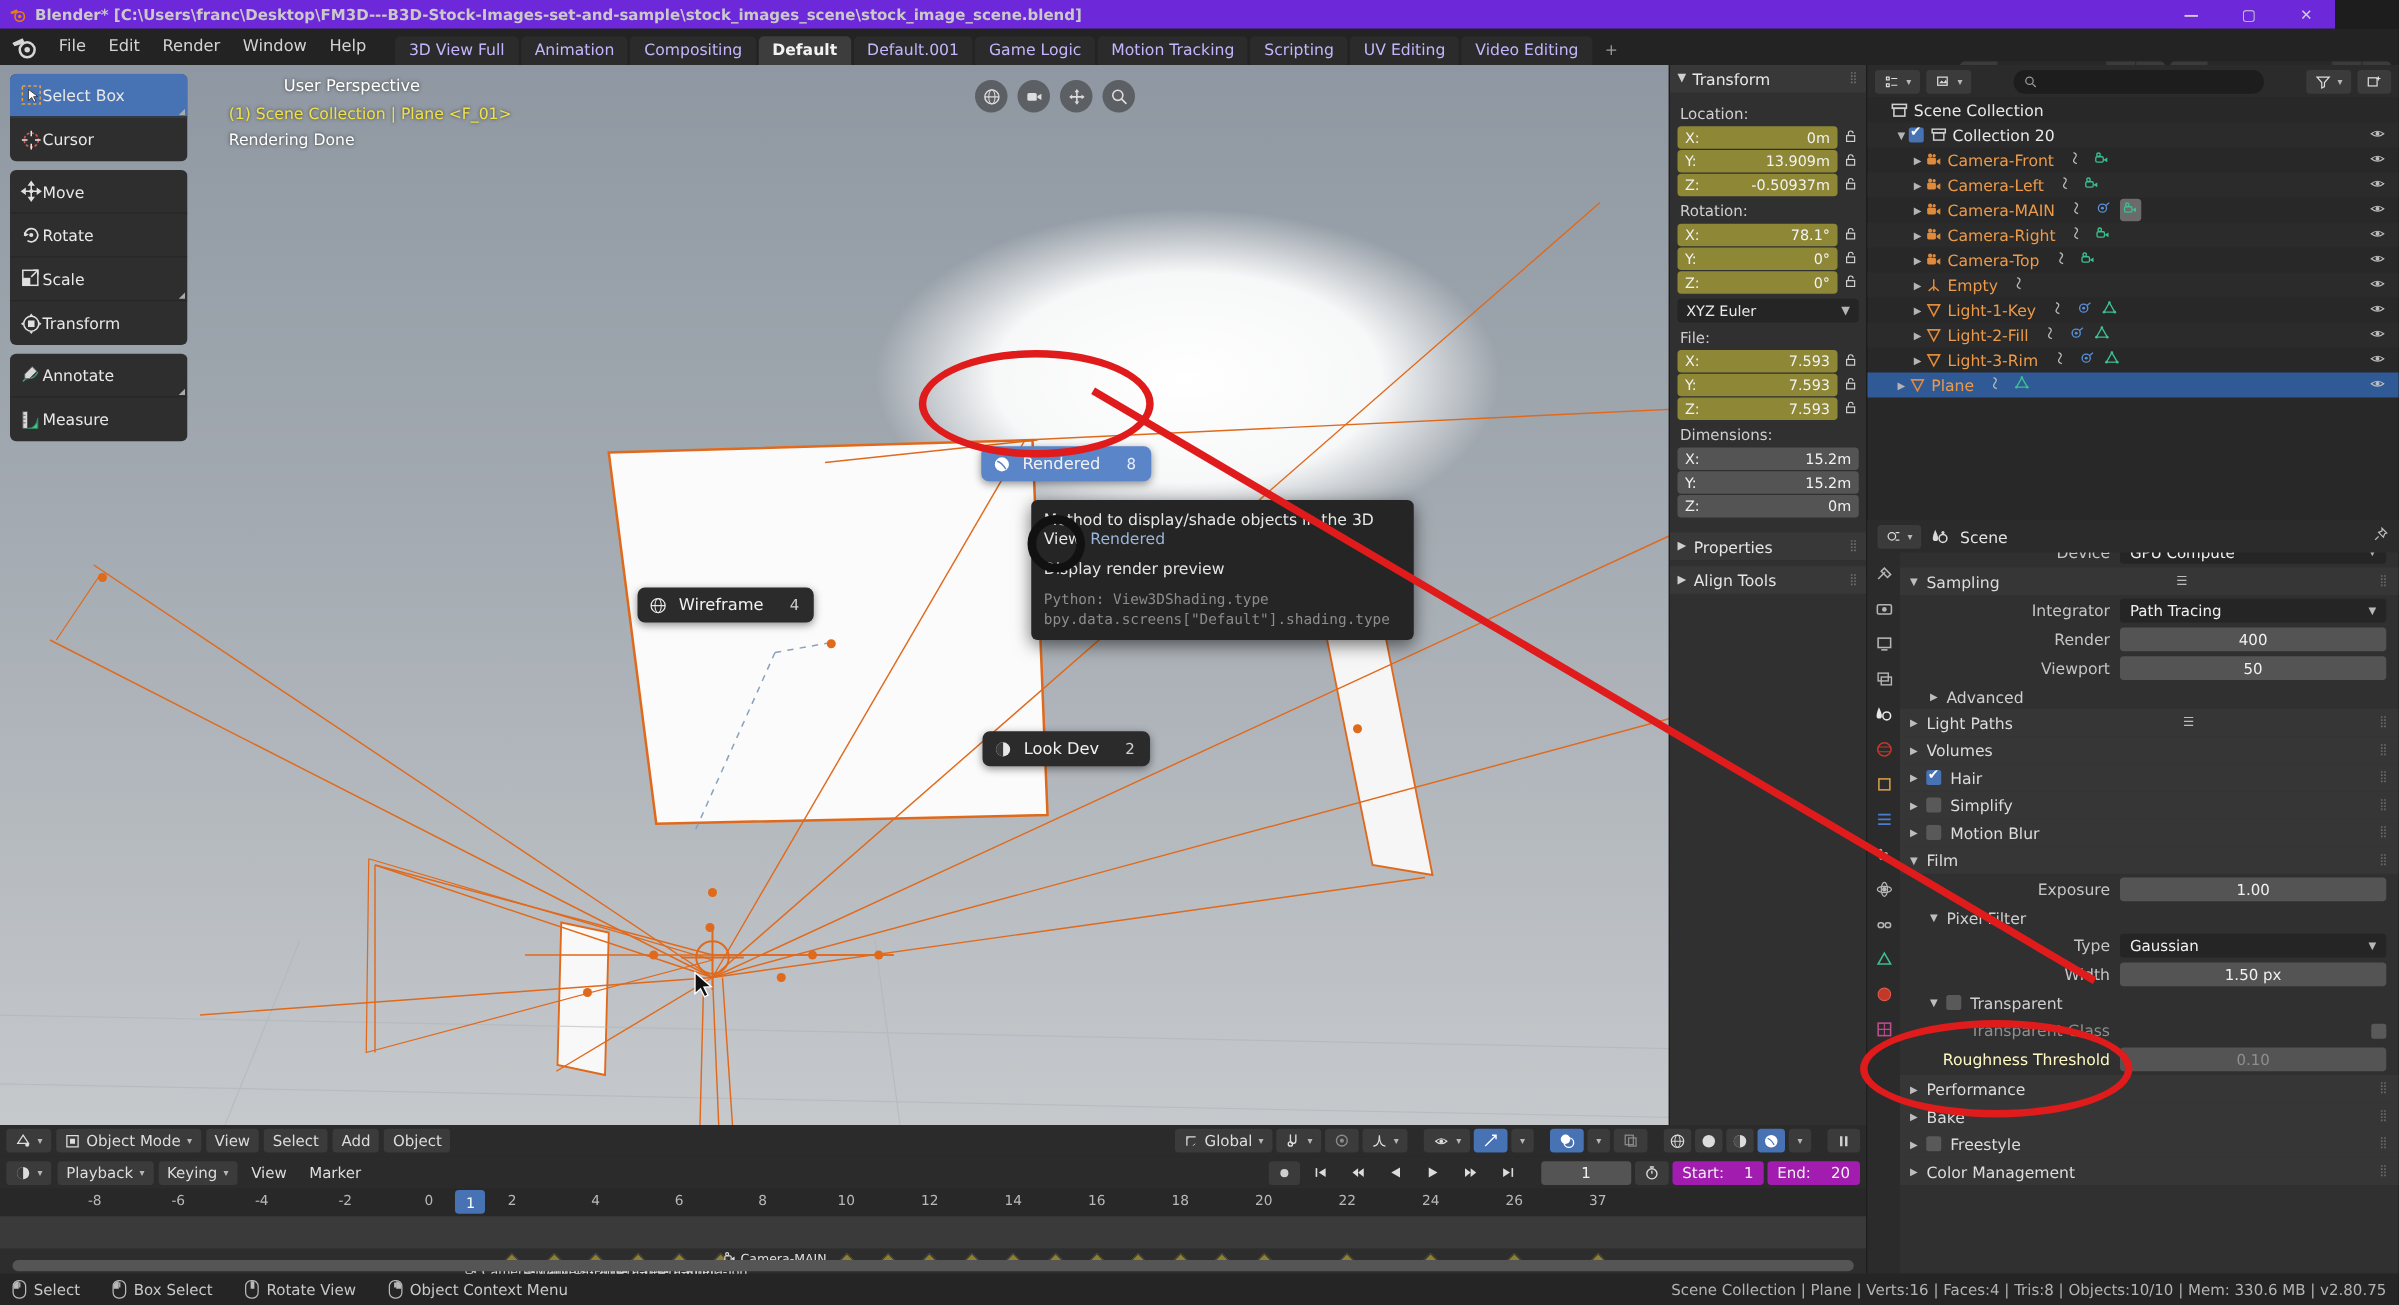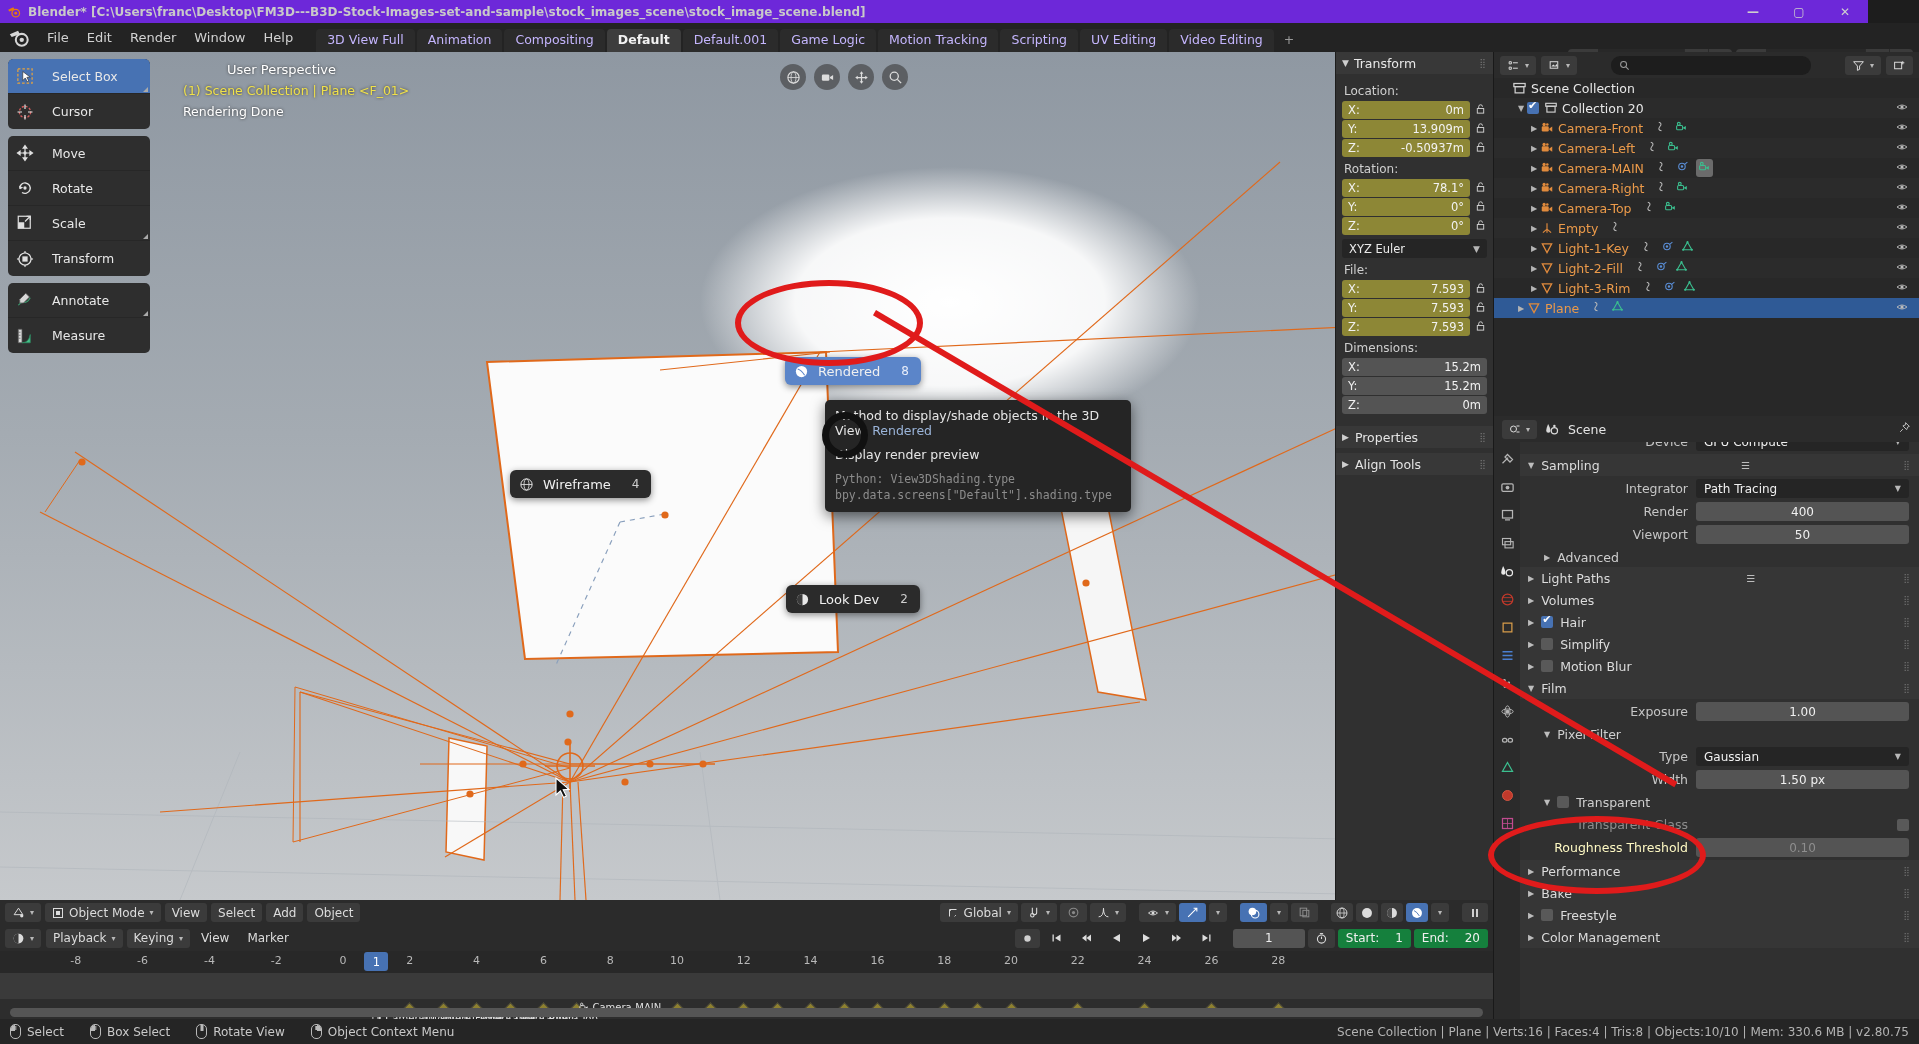--- a/index.html
+++ b/index.html
@@ -42,21 +42,21 @@
 
   .vp-overlay-text { position:absolute; left:183px; top:10px; pointer-events:none; }
   .vp-overlay-text .l1 { color:#ffffff; font-size:13px; text-shadow:0 0 3px #333;padding-left:44px; }
   .vp-overlay-text .l2 { color:#f0e14a; font-size:12.5px; margin-top:6px; text-shadow:0 0 3px #333; }
   .vp-overlay-text .l3 { color:#ffffff; font-size:12.5px; margin-top:6px; text-shadow:0 0 3px #333; }
 
   
   .toolbar { position:absolute; left:8px; top:7px; width:142px; border-radius:5px;
     background:transparent; overflow:hidden; }
   .tgroup { background:#2e2e2e; border-radius:5px; margin-bottom:7px; overflow:hidden; }
-  .trow { display:flex; align-items:center; height:35px; padding-left:8px; gap:18px;
+  .trow { display:flex; align-items:center; height:35px; padding-left:8px; gap:0;
     border-bottom:1px solid #272727; position:relative; }
   .trow:last-child { border-bottom:none; }
   .trow.sel { background:#4772b3; }
   .trow .tlabel { font-size:12.5px; color:#e8e8e8; }
   .trow .corner { position:absolute; right:2px; bottom:1px; width:0; height:0;
     border-left:5px solid transparent; border-bottom:5px solid #aaa; }
   .navball { position:absolute; right:10px; top:8px; width:78px; height:78px; }
   .vp-iconbtn { width:26px; height:26px; border-radius:50%; background:rgba(60,60,60,.62);
     display:flex; align-items:center; justify-content:center; color:#d9d9d9; }
 
@@ -114,21 +114,21 @@
   .hdr-right { margin-left:auto; display:flex; align-items:center; gap:3px; }
   .sphbtn { width:22px; height:19px; border-radius:3px; background:#3b3b3b; display:flex;
     align-items:center; justify-content:center; }
 
   
   .timeline { position:absolute; left:0; top:925px; width:1493px; height:94px; background:#282828; }
   .tl-header { height:26px; background:#2b2b2b; display:flex; align-items:center; padding:0 5px; gap:5px; }
   .tl-right { margin-left:auto; display:flex; align-items:center; gap:3px; }
   .tl-frame { height:19px; min-width:72px; border-radius:3px; background:#545454; display:flex;
     align-items:center; justify-content:center; font-size:12px; color:#efefef; }
-  .tl-se { height:19px; border-radius:3px; background:#15803d; display:flex; align-items:center;
+  .tl-se { height:19px; border-radius:3px; background:#a21caf; display:flex; align-items:center;
     padding:0 8px; font-size:12px; color:#efefef; gap:16px; }
   .tl-ruler { position:relative; height:22px; background:#282828; }
   .tl-tick { position:absolute; top:3px; font-size:11px; color:#b9b9b9; transform:translateX(-50%); }
   .tl-cursor { position:absolute; top:1px; width:24px; height:19px; border-radius:3px;
     background:#4772b3; color:#fff; font-size:11.5px; display:flex; align-items:center;
     justify-content:center; transform:translateX(-50%); }
   .tl-track { position:relative; height:26px; background:#3a3a3a; }
   .tl-chan { position:relative; height:32px; background:#2d2d2d; }
   .key { position:absolute; width:9px; height:9px; background:#8d8030; transform:rotate(45deg)
     translateX(0); border:1px solid #3a3a3a; }
@@ -926,21 +926,21 @@
         <div class="tl-tick" style="left: 610.2px;">8</div>
         <div class="tl-tick" style="left: 677px;">10</div>
         <div class="tl-tick" style="left: 743.8px;">12</div>
         <div class="tl-tick" style="left: 810.6px;">14</div>
         <div class="tl-tick" style="left: 877.4px;">16</div>
         <div class="tl-tick" style="left: 944.2px;">18</div>
         <div class="tl-tick" style="left: 1011px;">20</div>
         <div class="tl-tick" style="left: 1077.8px;">22</div>
         <div class="tl-tick" style="left: 1144.6px;">24</div>
         <div class="tl-tick" style="left: 1211.4px;">26</div>
-        <div class="tl-tick" style="left: 1278.2px;">28</div>
+        <div class="tl-tick" style="left: 1278.2px;">37</div>
         <div class="tl-cursor" style="left: 376.4px;">1</div>
       </div>
     <div class="tl-track"></div>
     <div class="tl-chan" id="tl-chan">
         <div class="key" style="left: 405.3px; top: 5px;"></div>
         <div class="key" style="left: 438.7px; top: 5px;"></div>
         <div class="key" style="left: 472.1px; top: 5px;"></div>
         <div class="key" style="left: 505.5px; top: 5px;"></div>
         <div class="key" style="left: 538.9px; top: 5px;"></div>
         <div class="key" style="left: 572.3px; top: 5px;"></div>

